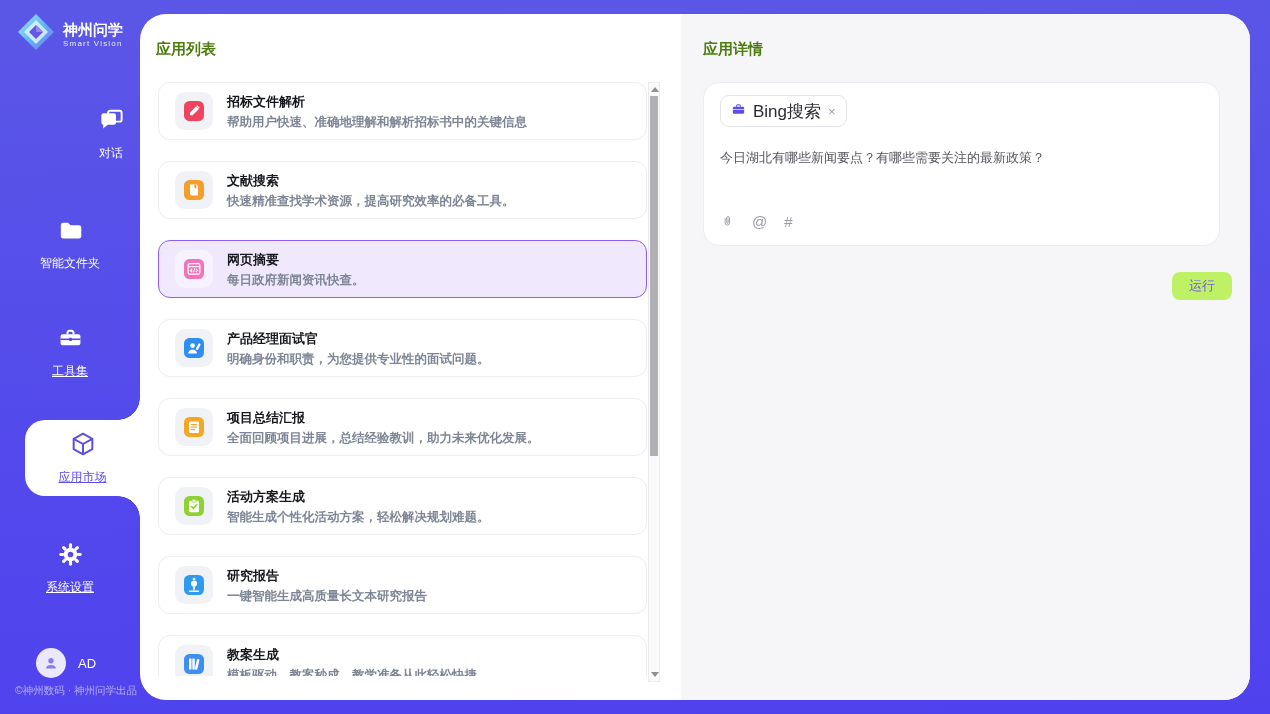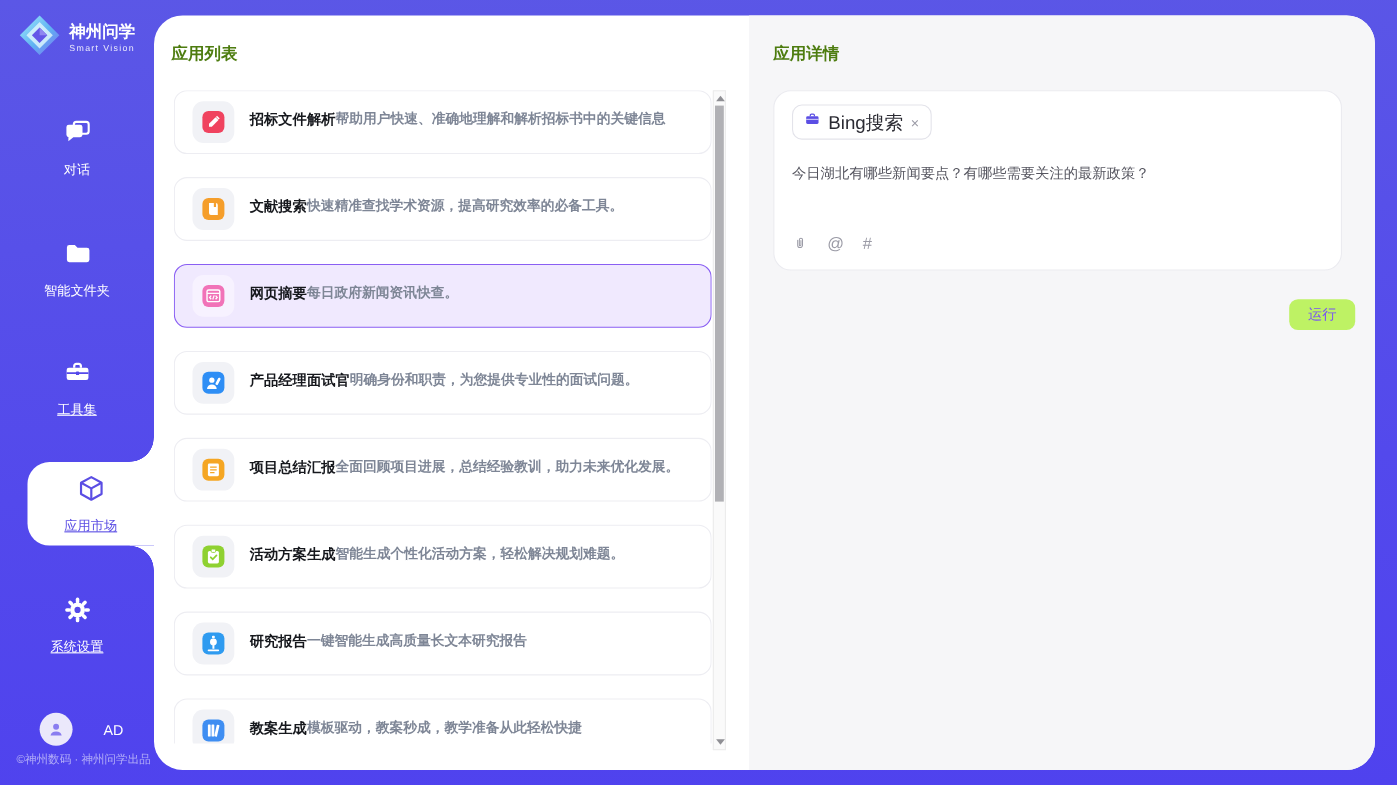--- a/index.html
+++ b/index.html
@@ -10,59 +10,59 @@
     -webkit-font-smoothing:antialiased;
   }
   
   .sidebar{position:absolute;left:0;top:0;width:140px;height:714px;}
   .logo{position:absolute;left:16px;top:12px;display:flex;align-items:center;}
   .logo-txt{margin-left:7px;display:flex;flex-direction:column;}
   .logo-title{color:#fff;font-size:15px;font-weight:bold;line-height:17px;}
   .logo-sub{color:rgba(255,255,255,.88);font-size:8px;letter-spacing:1.2px;margin-top:1px;}
   .nav-item{position:absolute;left:0;width:140px;display:flex;flex-direction:column;align-items:center;cursor:pointer;color:#fff;}
   .nav-item .nav-label{font-size:12px;margin-top:7px;}
-  .nav-item:nth-of-type(1){top:107px;}
+  .nav-item:nth-of-type(1){top:107px;padding-left:41px;}
   .nav-item:nth-of-type(2){top:217px;}
   .nav-item:nth-of-type(3){top:325px;}
   .nav-item:nth-of-type(4){top:420px;}
   .nav-item:nth-of-type(5){top:541px;}
   .nav-item:nth-of-type(3) .nav-label,
   .nav-item:nth-of-type(4) .nav-label,
   .nav-item:nth-of-type(5) .nav-label{text-decoration:underline;}
   .nav-item.active{
     left:25px;width:115px;height:76px;background:#fff;
     border-radius:20px 0 0 20px;color:#5b4ee4;justify-content:center;
   }
   .nav-item.active::before,.nav-item.active::after{
     content:"";position:absolute;right:0;width:22px;height:22px;pointer-events:none;
   }
   .nav-item.active::before{top:-22px;background:radial-gradient(circle at 0 0,rgba(0,0,0,0) 21.5px,#fff 22px);}
   .nav-item.active::after{bottom:-22px;background:radial-gradient(circle at 0 100%,rgba(0,0,0,0) 21.5px,#fff 22px);}
-  .user-row{position:absolute;left:36px;top:648px;display:flex;align-items:center;cursor:pointer;gap:16px;}
+  .user-row{position:absolute;left:36px;top:648px;display:flex;align-items:center;cursor:pointer;}
   .avatar{width:30px;height:30px;border-radius:50%;background:#ebe8fb;display:flex;align-items:center;justify-content:center;}
   .user-name{color:#fff;font-size:13px;margin-left:12px;}
   .side-footer{position:absolute;left:0;top:684px;width:140px;text-align:left;padding-left:15px;box-sizing:border-box;
     color:rgba(255,255,255,.55);font-size:10.5px;}
   
   .frame{position:absolute;left:140px;top:14px;width:1110px;height:686px;background:#fff;border-radius:26px;}
   .panel-title{font-size:15px;font-weight:bold;color:#4d7c0f;}
   
   .list-panel{position:absolute;left:0;top:0;width:541px;height:686px;}
   .list-panel .panel-title{position:absolute;left:16px;top:26px;}
   .card-list{position:absolute;left:18px;top:68px;width:489px;height:594px;overflow:hidden;}
   .app-card{
     box-sizing:border-box;width:489px;height:58px;margin-bottom:21px;
     border:1px solid #ededf2;border-radius:12px;background:#fff;
     display:flex;align-items:center;padding:0 16px;cursor:pointer;
   }
   .app-card.selected{background:#f0e9fe;border:1.5px solid #8a5ff3;}
   .icon-box{width:38px;height:38px;border-radius:10px;background:#f1f2f6;flex:0 0 38px;
     display:flex;align-items:center;justify-content:center;margin-right:14px;}
   .app-card.selected .icon-box{background:#f7f2ff;}
-  .card-txt{display:flex;flex-direction:row;}
+  .card-txt{display:flex;flex-direction:column;}
   .card-title{font-size:13px;font-weight:bold;color:#16181d;line-height:15px;margin-bottom:6px;}
   .card-desc{font-size:12.5px;color:#7e8696;line-height:14px;font-weight:bold;}
   
   .scrollbar{position:absolute;left:508px;top:68px;width:12px;height:600px;background:#fafafa;border:1px solid #ececec;box-sizing:border-box;}
   .scroll-arrow{position:absolute;left:2px;width:0;height:0;border-left:4px solid transparent;border-right:4px solid transparent;}
   .scroll-arrow.up{top:4px;border-bottom:5px solid #8f8f94;}
   .scroll-arrow.down{bottom:4px;border-top:5px solid #8f8f94;}
   .scroll-thumb{position:absolute;left:1px;top:13px;width:8px;height:360px;background:#b1b1b5;}
   
   .detail-panel{position:absolute;left:541px;top:0;width:569px;height:686px;background:#f6f6f8;border-radius:0 26px 26px 0;}

